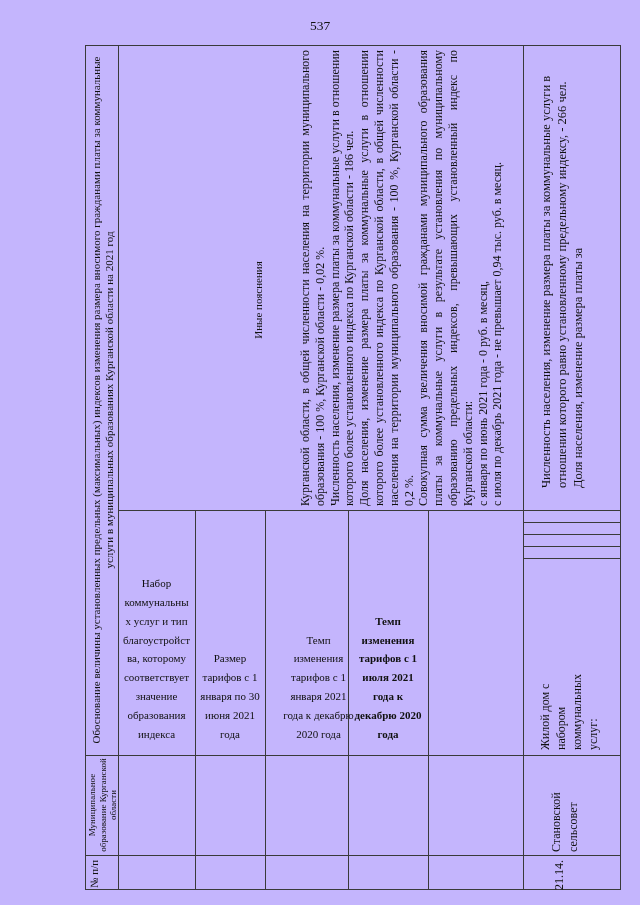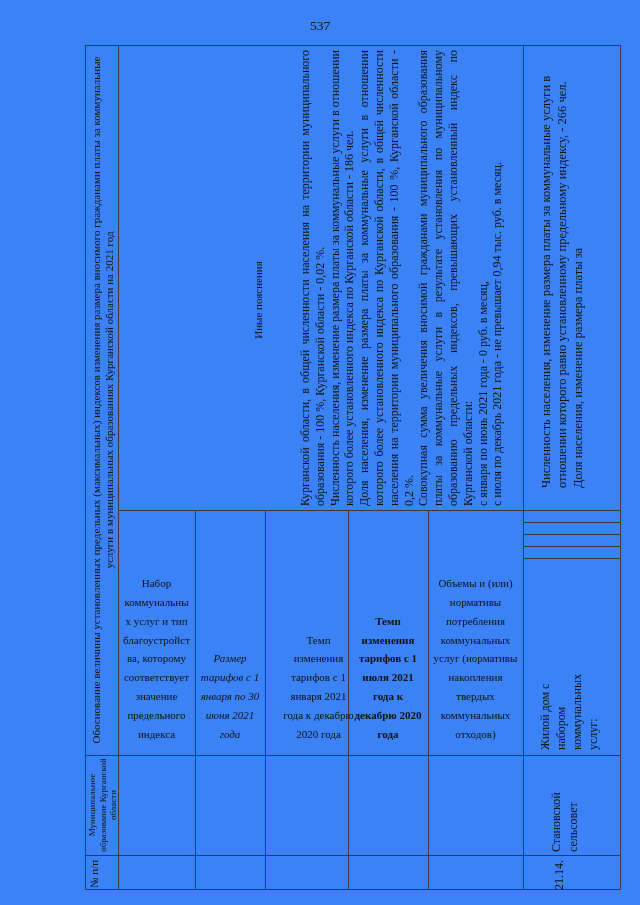--- a/index.html
+++ b/index.html
@@ -1,20 +1,20 @@
 <!DOCTYPE html>
 <html><head>
 <meta charset="utf-8">
 <style>
   html,body{margin:0;padding:0;background:#ffffff;}
   #canvas{
     position:relative;
     width:640px;
     height:905px;
-    background:#3b82f6;
+    background:#c4b5fd;
     font-family:"Liberation Serif","DejaVu Serif",serif;
     color:#111111;
     overflow:hidden;
   }
   .hline,.vline{position:absolute;background:#3a3a3a;}
   
   .vt{
     position:absolute;
     transform-origin:0 0;
     transform:rotate(-90deg) translateX(-100%);
@@ -76,25 +76,24 @@
     <div class="hline" style="left:85px;top:855px;width:536px;height:1px;"></div>
     <div class="hline" style="left:85px;top:889px;width:536px;height:1px;"></div>
   </div>
 
   <div class="vt" style="left:88px;top:856px;width:32px;height:14px;font-size:11px;line-height:13px;">№ п/п</div>
 
   <div class="vt" style="left:87px;top:757px;width:96px;height:33px;font-size:9px;line-height:10.5px;text-align:center;">Муниципальное образование Курганской области</div>
 
   <div class="vt center" style="left:90px;top:47px;width:706px;height:26px;font-size:11px;line-height:12.5px;">Обоснование величины установленных предельных (максимальных) индексов изменения размера вносимого гражданами платы за коммунальные услуги в муниципальных образованиях Курганской области на 2021 год</div>
 
-  <div class="sub" style="left:119px;width:75px;">Набор коммунальных услуг и тип благоустройства, которому соответствует значение предельного индекса</div>
-  <div class="sub" style="left:196px;width:68px;font-style:italic;">Размер тарифов с 1 января по 30 июня 2021 года</div>
+  <div class="sub" style="left:119px;width:75px;">Набор коммунальных услуг и тип благоустройства, которому соответствует значение образования индекса</div>
+  <div class="sub" style="left:196px;width:68px;">Размер тарифов с 1 января по 30 июня 2021 года</div>
   <div class="sub" style="left:266px;width:81px;margin-left:12px;">Темп изменения тарифов с 1 января 2021 года к декабрю 2020 года</div>
   <div class="sub" style="left:349px;width:78px;font-weight:bold;">Темп изменения тарифов с 1 июля 2021 года к декабрю 2020 года</div>
-  <div class="sub" style="left:429px;width:93px;">Объемы и (или) нормативы потребления коммунальных услуг (нормативы накопления твердых коммунальных отходов)</div>
 
   <div class="vt center" style="left:252px;top:248px;width:104px;height:28px;font-size:11px;line-height:13px;">Иные пояснения</div>
 
   <div class="vt justify" style="left:298px;top:50px;width:456px;height:224px;font-size:12px;line-height:14.8px;">Курганской области, в общей численности населения на территории муниципального образования - 100 %, Курганской области - 0,02 %.
 Численность населения, изменение размера платы за коммунальные услуги в отношении которого более установленного индекса по Курганской области - 186 чел.
 Доля населения, изменение размера платы за коммунальные услуги в отношении которого более установленного индекса по Курганской области, в общей численности населения на территории муниципального образования - 100 %, Курганской области - 0,2 %.
 Совокупная сумма увеличения вносимой гражданами муниципального образования платы за коммунальные услуги в результате установления по муниципальному образованию предельных индексов, превышающих установленный индекс по Курганской области:
 с января по июнь 2021 года - 0 руб. в месяц,
 с июля по декабрь 2021 года - не превышает 0,94 тыс. руб. в месяц.</div>
 

